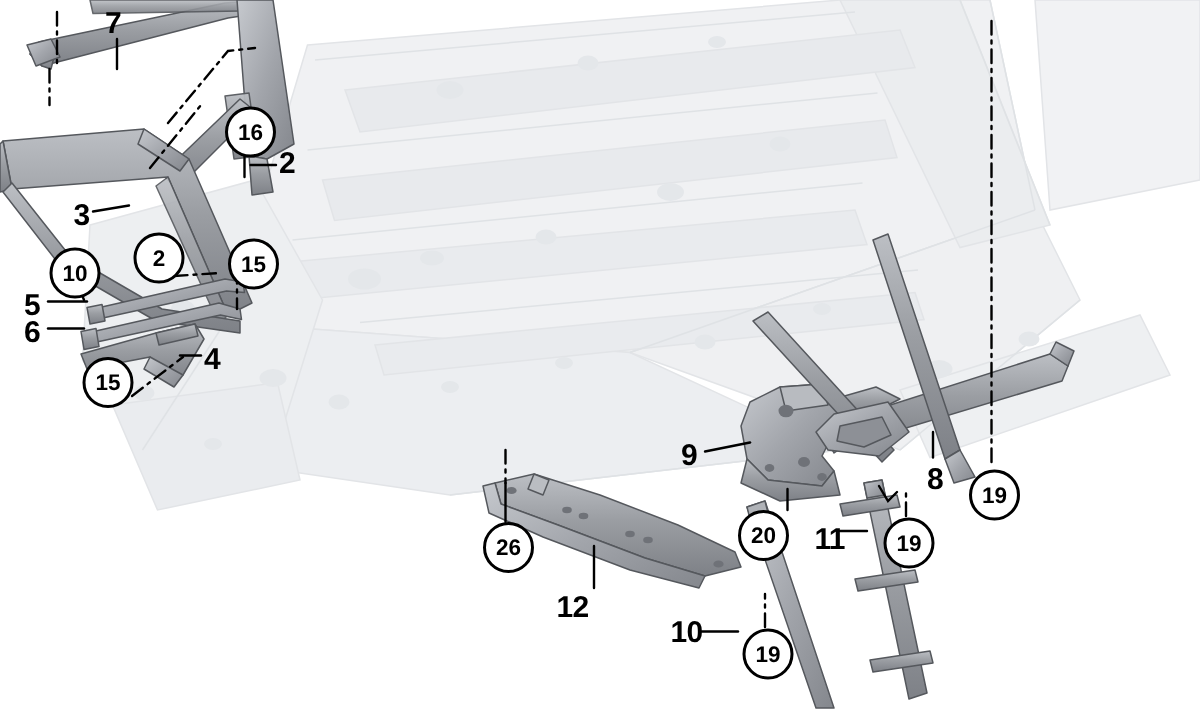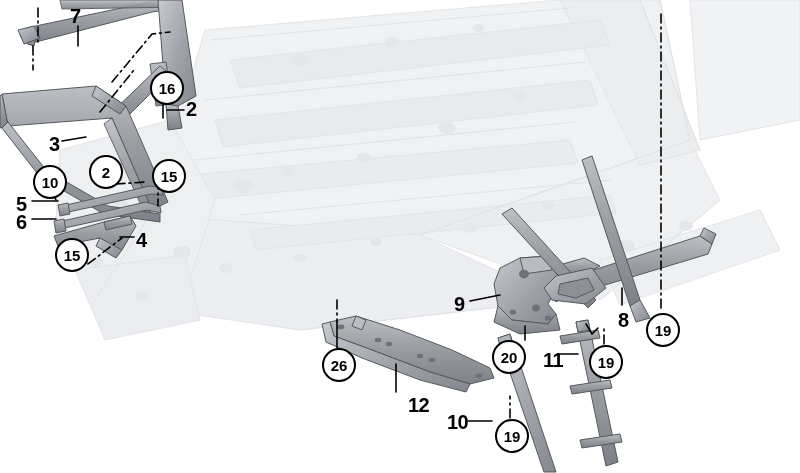--- a/index.html
+++ b/index.html
@@ -281,21 +281,21 @@
   <div class="lab lab-num" style="left:618px;top:310px">8</div>
 
   <div class="circ c2" style="left:646px;top:313px">19</div>
 
   <div class="lab lab-num" style="left:543px;top:350px">11</div>
 
   <div class="circ c2" style="left:589px;top:345px">19</div>
 
   <div class="circ c2" style="left:322px;top:348px">26</div>
 
-  <div class="lab lab-num" style="left:408px;top:395px">12</div>
+  <div class="lab lab-num" style="left:371px;top:395px">12</div>
 
   <div class="lab lab-num" style="left:447px;top:412px">10</div>
 
   <div class="circ c2" style="left:495px;top:419px">19</div>
 
   <div id="ftable">
 
     
     
     

